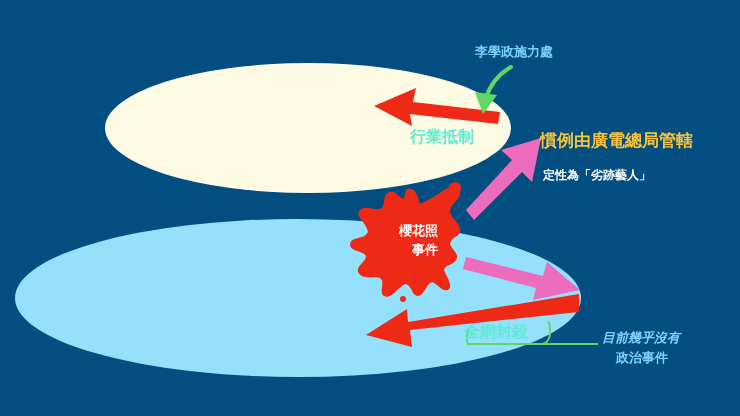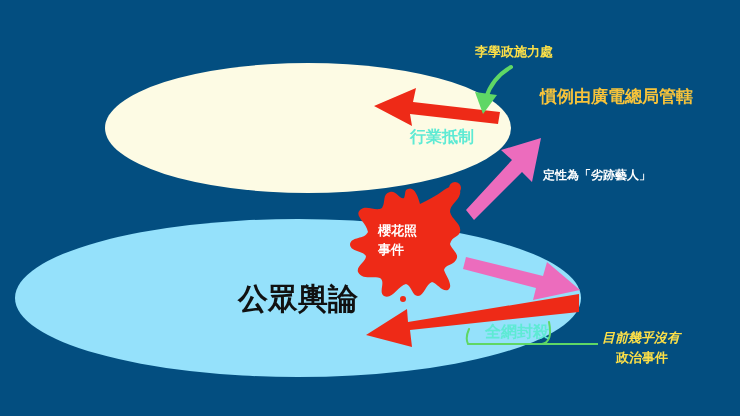--- a/index.html
+++ b/index.html
@@ -1,25 +1,25 @@
 <!DOCTYPE html>
 <html><head>
 <meta charset="utf-8">
 <style>
   html, body { margin: 0; padding: 0; }
   body { width: 740px; height: 416px; overflow: hidden; background: #034e80; position: relative; font-family: "DejaVu Sans", sans-serif; }
   #stage { position: absolute; left: 0; top: 0; width: 740px; height: 416px; }
   svg.canvas { position: absolute; left: 0; top: 0; }
   .lbl { position: absolute; white-space: nowrap; font-weight: bold; line-height: 1; }
   .circle-title { font-size: 30px; color: #111111; }
-  .yellow { color: #f7c33a; font-size: 17px; }
+  .yellow { color: #f7c33a; font-size: 17px; margin-top: 44px; }
   .white-sm { color: #ffffff; font-size: 12px; }
-  .green { color: #fde047; font-size: 13px; }
+  .green { color: #7dd3fc; font-size: 13px; }
   .red-sm { color: #5eead4; font-size: 16px; }
-  .splat-text { color: #ffffff; font-size: 13px; text-align: left; line-height: 1.45; }
+  .splat-text { color: #ffffff; font-size: 13px; text-align: right; line-height: 1.45; }
 </style>
 </head>
 <body>
 
 <div id="stage">
 
   <svg class="canvas" width="740" height="416" viewBox="0 0 740 416">
 
     <ellipse cx="308" cy="128" rx="203" ry="65" fill="#fdfbe4"></ellipse>
 
@@ -75,24 +75,23 @@
     <g>
       <polygon fill="#ee2a17" points="579,294 579,312 410,330 412,347 366,335 407,309 408,322"></polygon>
     </g>
 
     <g>
       <path d="M469,329 Q465,338 468,344 L542,344 Q553,342 549,322" stroke="#5fd765" stroke-width="2" fill="none" stroke-linecap="round"></path>
       <path d="M542,344 L598,344" stroke="#5fd765" stroke-width="2" fill="none"></path>
     </g>
   </svg>
 
-  <div class="lbl circle-title" style="left:238px; top:284px;">公眾輿論</div>
 
   <div class="lbl red-sm" style="left:410px; top:129px;">行業抵制</div>
-  <div class="lbl red-sm" style="left:485px; top:324px;text-align:center;">全網封殺</div>
+  <div class="lbl red-sm" style="left:464px; top:324px;text-align:center;">全網封殺</div>
 
   <div class="lbl splat-text" style="left:378px; top:222px; width:60px;">
     <div>櫻花照</div>
     <div>事件</div>
   </div>
 
   <div class="lbl green" style="left:475px; top:45px;">李學政施力處</div>
 
   <div class="lbl yellow" style="left:540px; top:88px;">慣例由廣電總局管轄</div>
 

